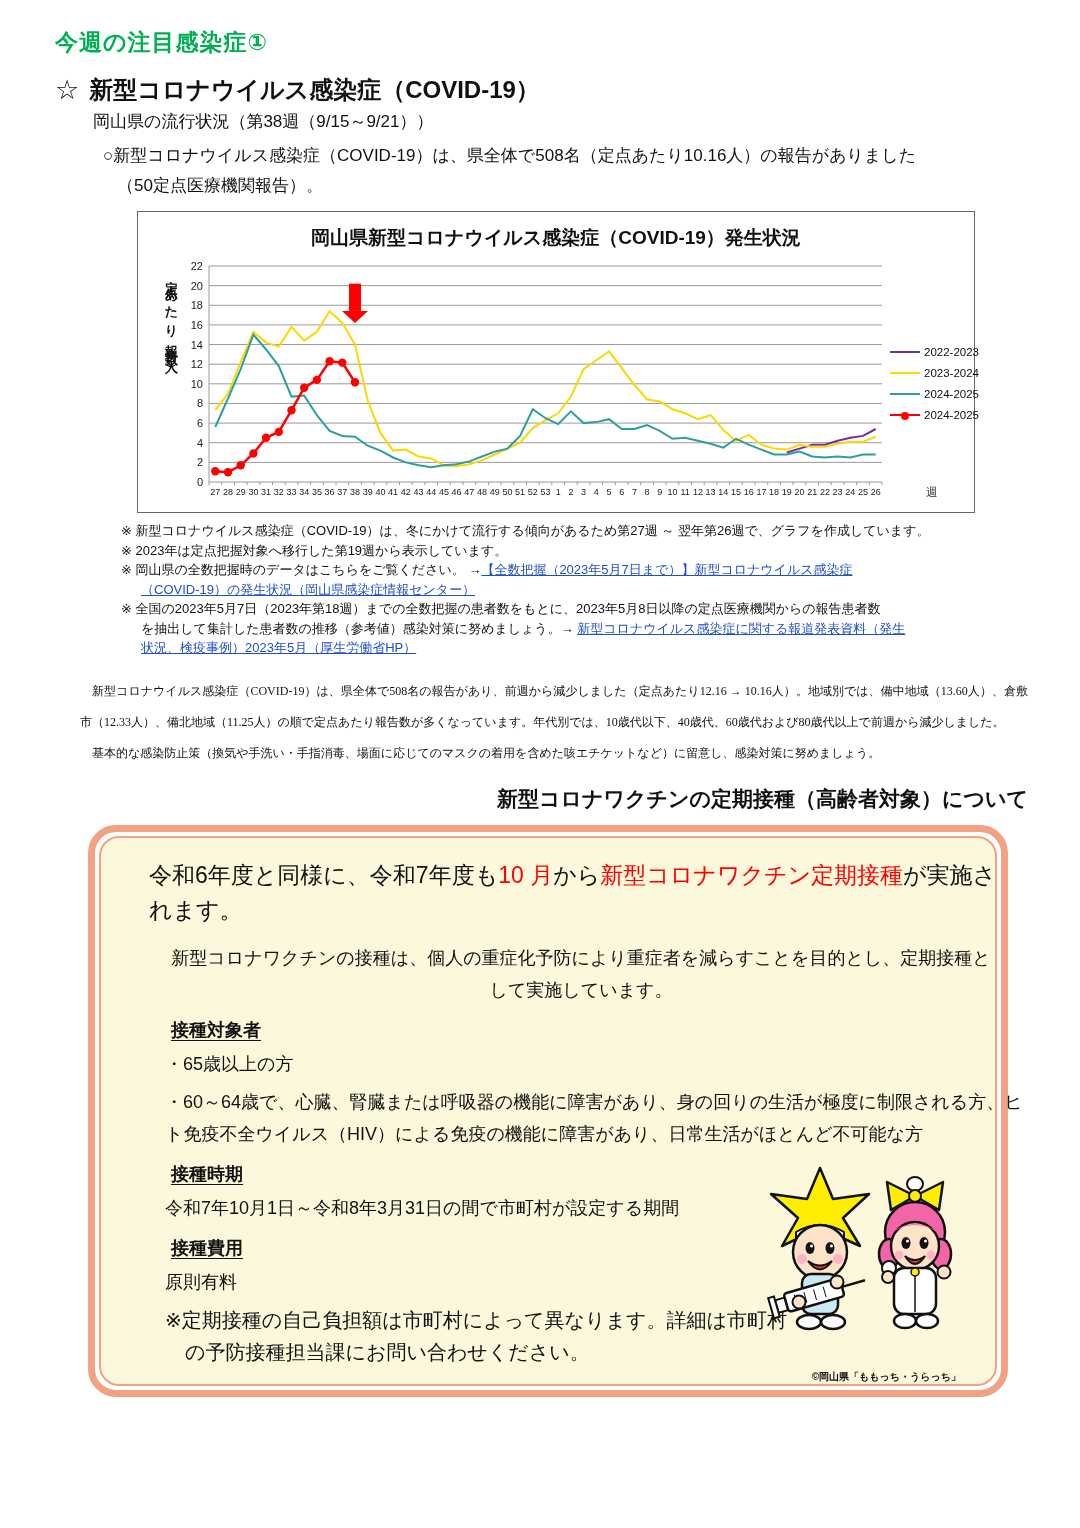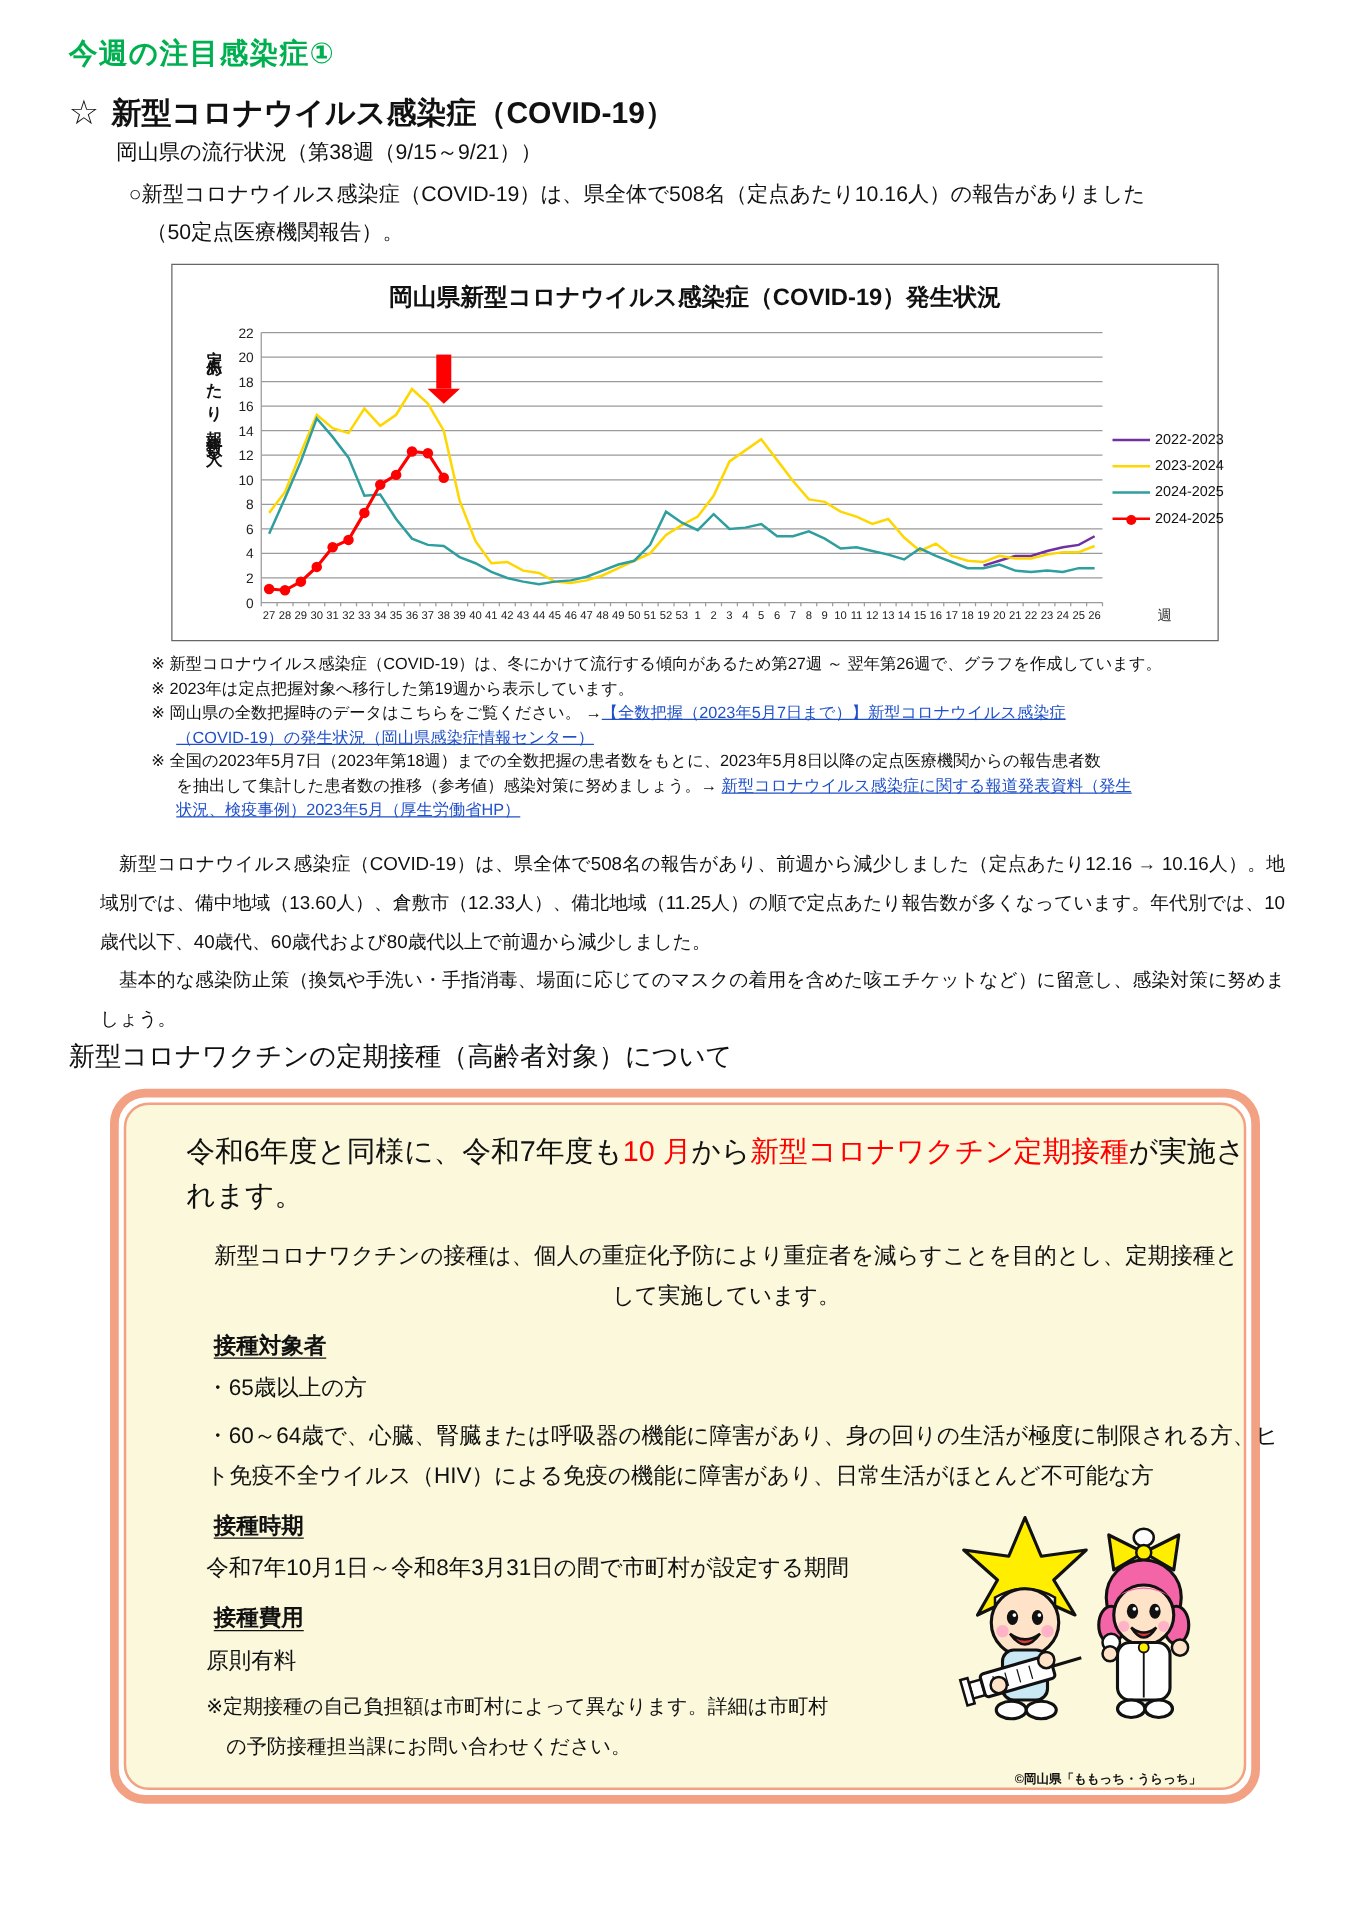--- a/index.html
+++ b/index.html
@@ -22,33 +22,33 @@
   .legend { position:absolute; left:752px; top:134px; display:flex; flex-direction:column; gap:9px; font-size:11.5px; }
   .legend-row { display:flex; align-items:center; gap:4px; white-space:nowrap; }
   .legend-sample { width:30px; height:0; position:relative; }
   .legend-dot { position:absolute; left:11px; top:-4px; width:8px; height:8px; border-radius:50%; }
   .x-unit { position:absolute; left:788px; top:273px; font-size:11.5px; color:#333; }
 
   .notes { margin:8px 0 0 66px; font-size:13px; line-height:19.5px; }
   .note-line.ind1 { padding-left:20px; }
   .note-link { color:#2050C8; text-decoration:underline; cursor:pointer; }
 
-  .body-text { margin:18px 0 0 25px; width:948px; font-size:15px; line-height:31px; text-align:justify; }
-
-  .vax-title { text-align:left; font-size:21px; font-weight:normal; }
+  .body-text { margin:18px 0 0 25px; width:948px; font-size:12px; line-height:31px; text-align:justify;font-family:Liberation Serif, serif; }
+
+  .vax-title { margin-top:16px; text-align:right; font-size:21px; font-weight:bold; }
 
   .vax-box-outer { margin:12px 0 0 33px; width:920px; border:7px solid #F2A183; border-radius:28px; background:#fff; padding:4px; }
   .vax-box { border:2px solid #F2A183; border-radius:20px; background:#FBF8DC; padding:20px 26px 16px 26px; position:relative; min-height:548px; }
   .vax-headline { margin-left:22px; font-size:23px; font-weight:normal; line-height:35px; width:850px; }
   .vax-headline .red { color:#FF0000; }
   .vax-para { margin:14px 0 0 44px; font-size:18px; line-height:32px; width:820px;text-align:center; }
   .vax-label { margin:12px 0 0 44px; font-size:18px; font-weight:bold; text-decoration:underline; text-underline-offset:4px; display:inline-block; }
   .vax-item { margin:6px 0 0 38px; font-size:18px; line-height:32px; width:860px; }
   .vax-item.narrow { width:690px; }
-  .vax-note { margin:6px 0 0 38px; font-size:16px; line-height:32px; width:700px; }
+  .vax-note { margin:6px 0 0 38px; font-size:20px; line-height:32px; width:700px; }
   .mascots { position:absolute; right:22px; bottom:38px; width:210px; }
   .mascot-caption { position:absolute; right:34px; bottom:0; font-size:10px; font-weight:bold; }
 </style>
 </head>
 <body>
 
 <div class="page">
 
   <div class="green-title">今週の注目感染症①</div>
 

